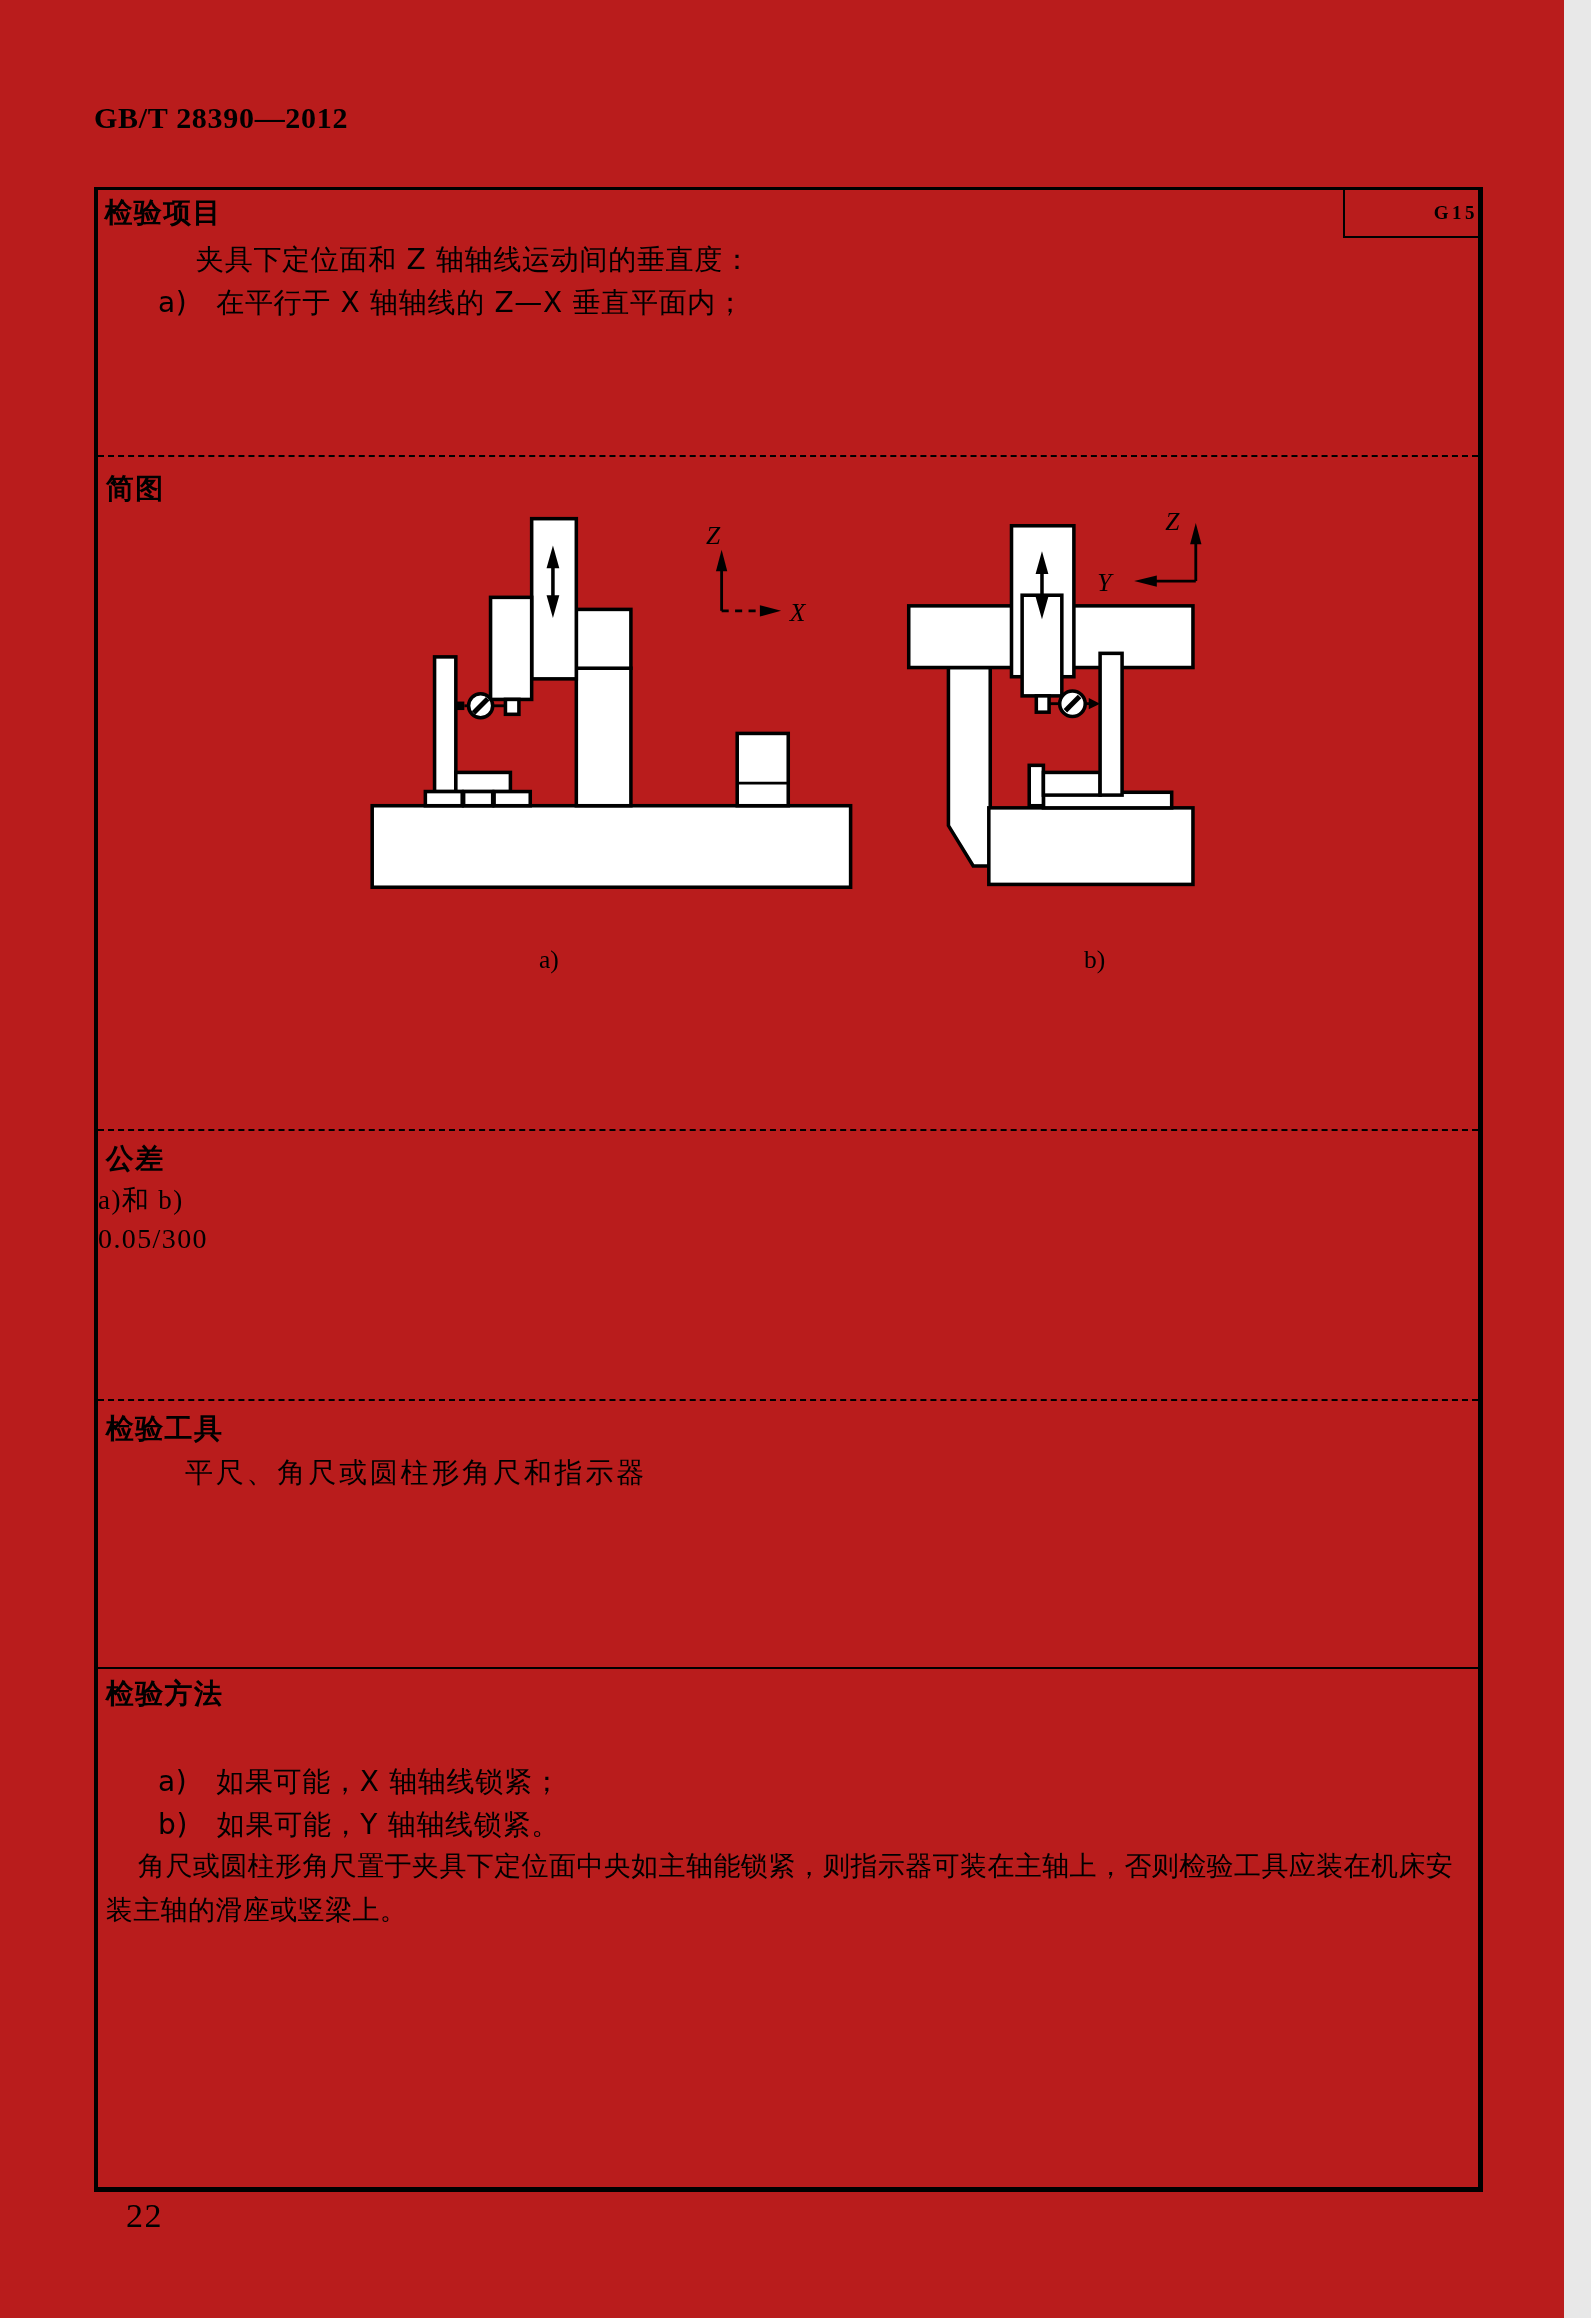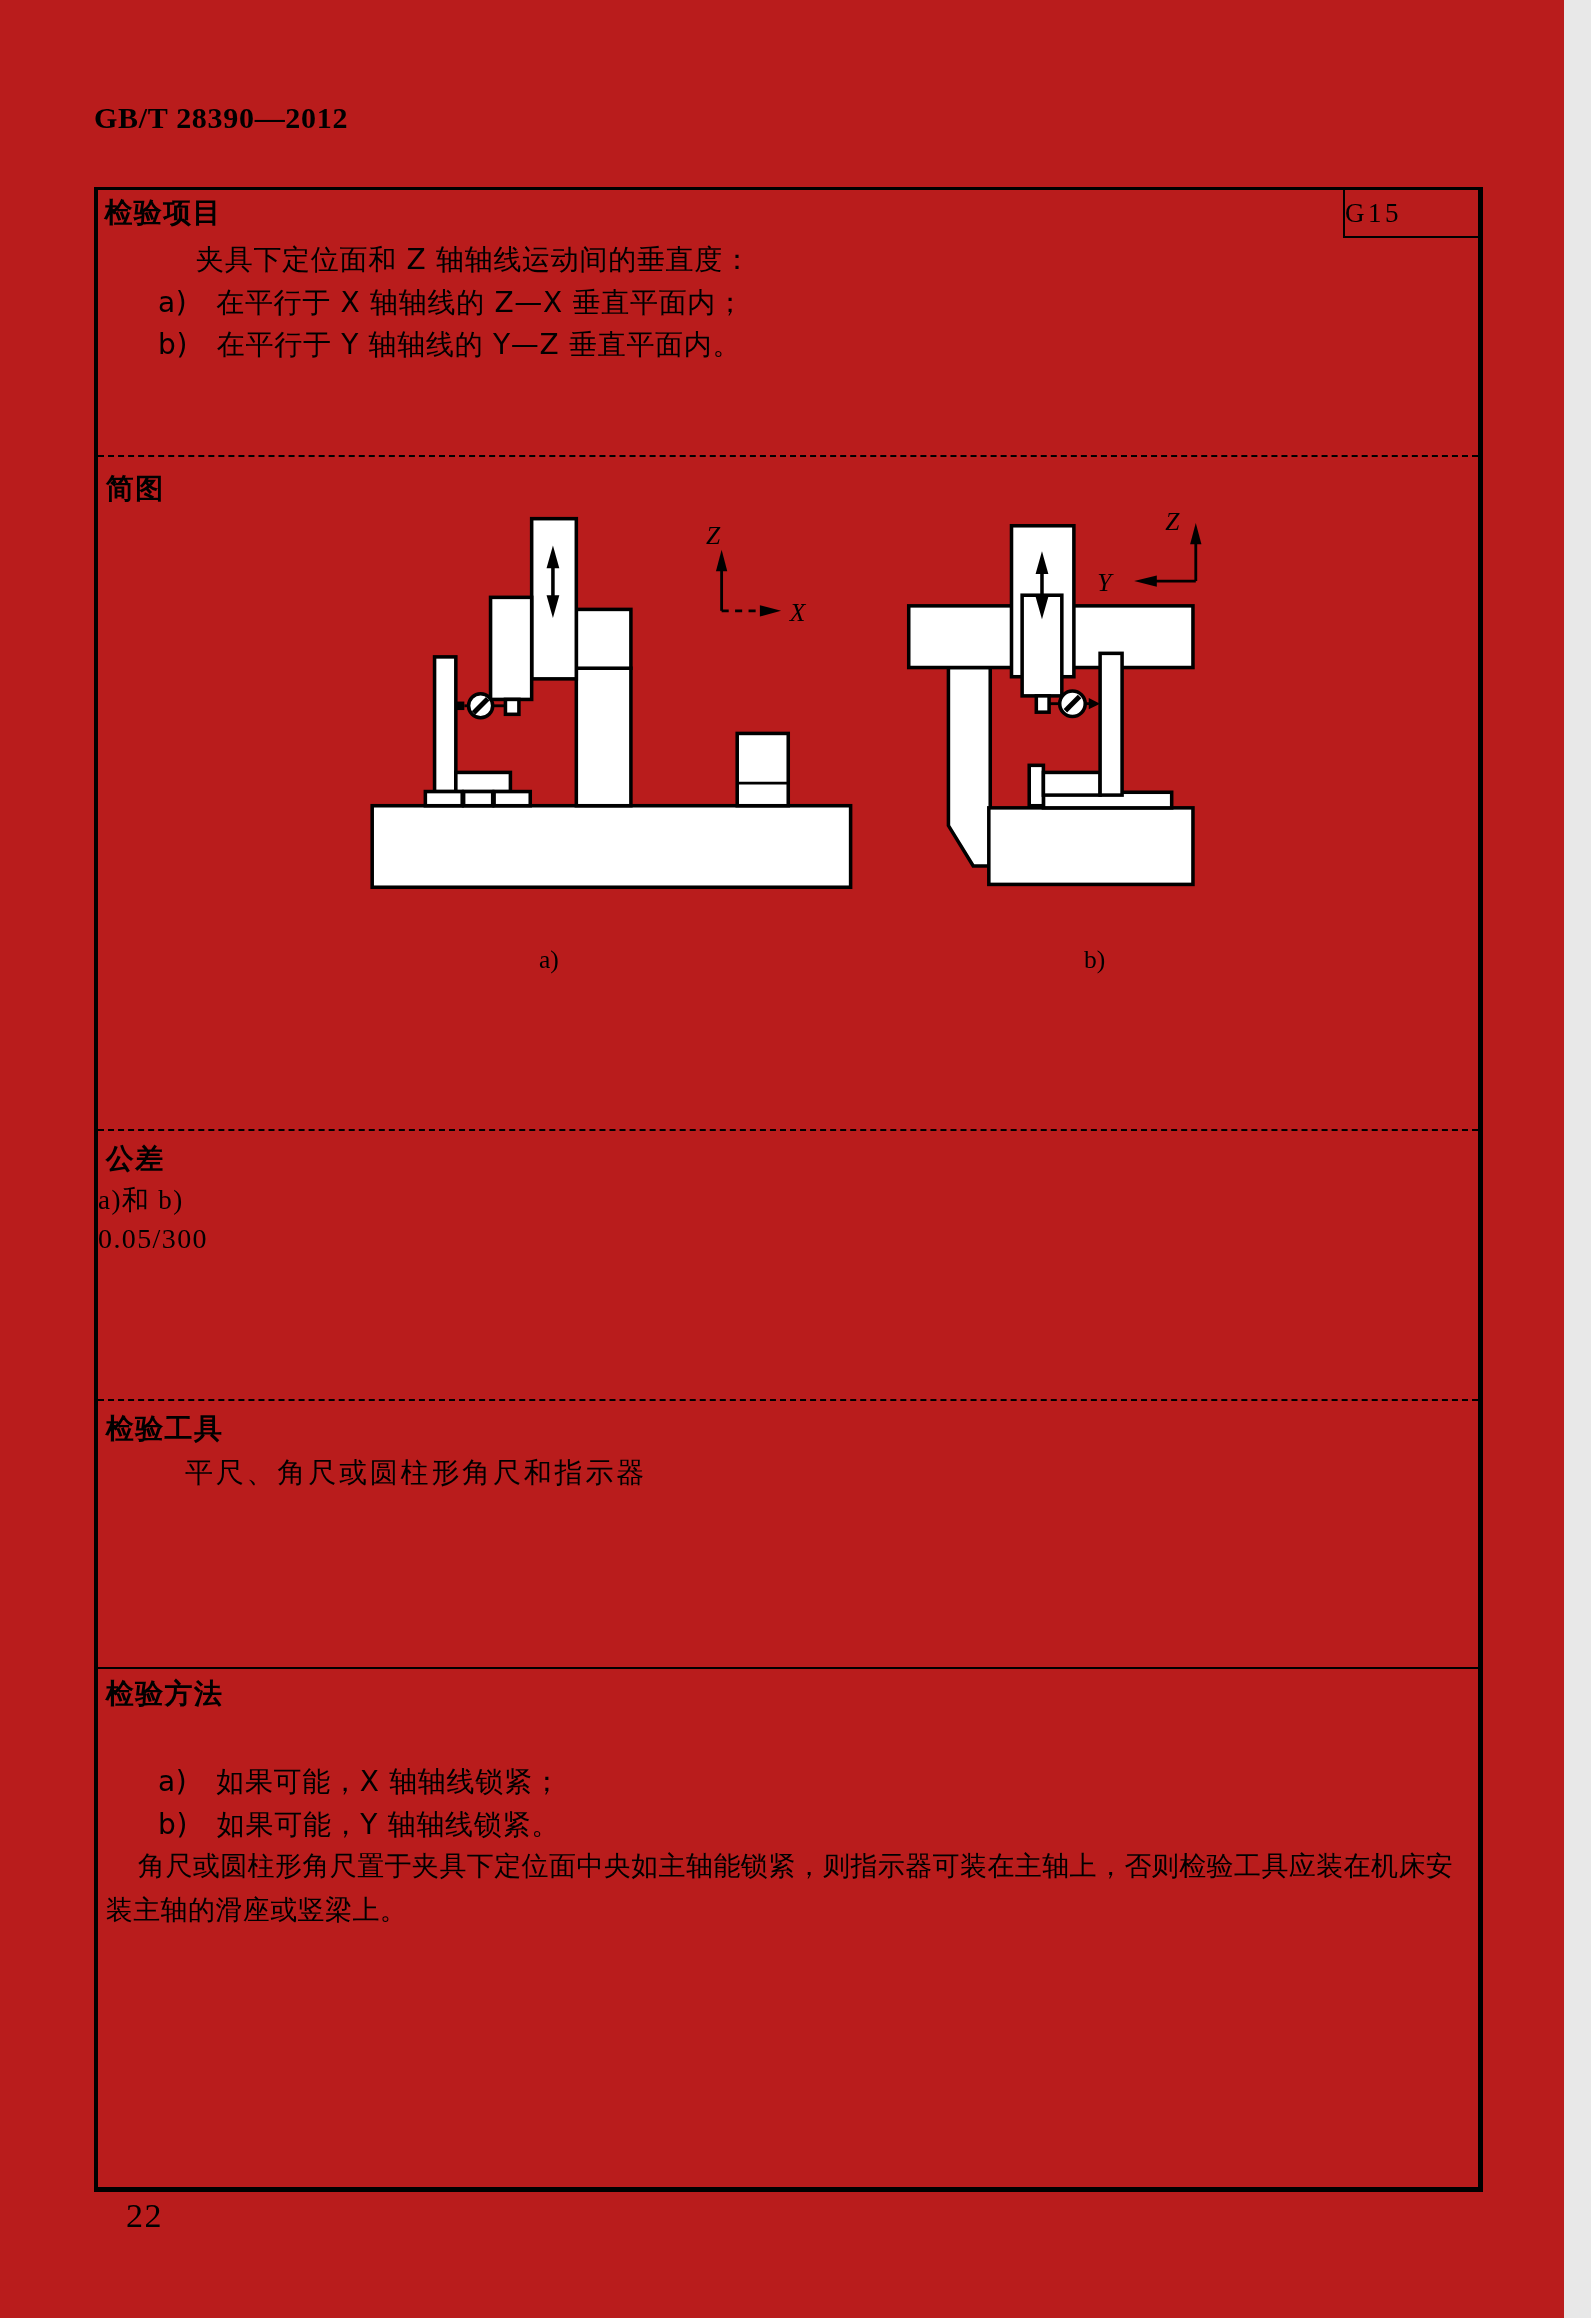--- a/index.html
+++ b/index.html
@@ -20,23 +20,23 @@
     position:absolute;left:94px;top:187px;
     width:1389px;height:2005px;
     border-style:solid;border-color:#000;
     border-width:3.5px 5.7px 5px 4.3px;
     box-sizing:border-box;
   }
   .g15{
     position:absolute;top:0;right:0;
     width:133px;height:46px;
     border-left:2.8px solid #000;border-bottom:2.8px solid #000;
-    display:flex;align-items:center;justify-content:flex-start;
-    font-family:"Liberation Serif", serif;
-    font-size:27px;letter-spacing:3.5px;
+    display:flex;align-items:center;justify-content:flex-end;
+    font-family:"Liberation Serif", serif;
+    font-size:19px;letter-spacing:3.5px;font-weight:bold;
   }
   .divider{
     position:absolute;left:0;width:100%;
     border-top:2.8px dashed #000;height:0;
   }
   .divider.solid{border-top-style:solid;}
   .seclabel{
     position:absolute;
     font-size:28px;font-weight:bold;letter-spacing:1.4px;
     white-space:nowrap;
@@ -79,21 +79,20 @@
 
   <div class="tbl">
 
     <div class="g15">
       <span>G15</span>
     </div>
 
     <div class="seclabel" style="left:6.4px;top:4.3px;">检验项目</div>
     <div class="bodyline" style="left:62px;top:51px;margin-left:36px;">夹具下定位面和 Z 轴轴线运动间的垂直度：</div>
     <div class="bodyline" style="left:60px;top:94px;">a)　在平行于 X 轴轴线的 Z—X 垂直平面内；</div>
-    <div class="bodyline" style="left:60px;top:136px;">b)　在平行于 Y 轴轴线的 Y—Z 垂直平面内。</div>
 
     <div class="divider" style="top:265px;"></div>
 
     <div class="seclabel" style="left:7.8px;top:280px;">简图</div>
 
     <div class="divider" style="top:939px;"></div>
 
     <div class="seclabel" style="left:7.8px;top:950px;">公差</div>
     <div class="toltext" style="top:992px;">a)和 b)</div>
     <div class="toltext" style="top:1033px;font-size:28px;">0.05/300</div>

